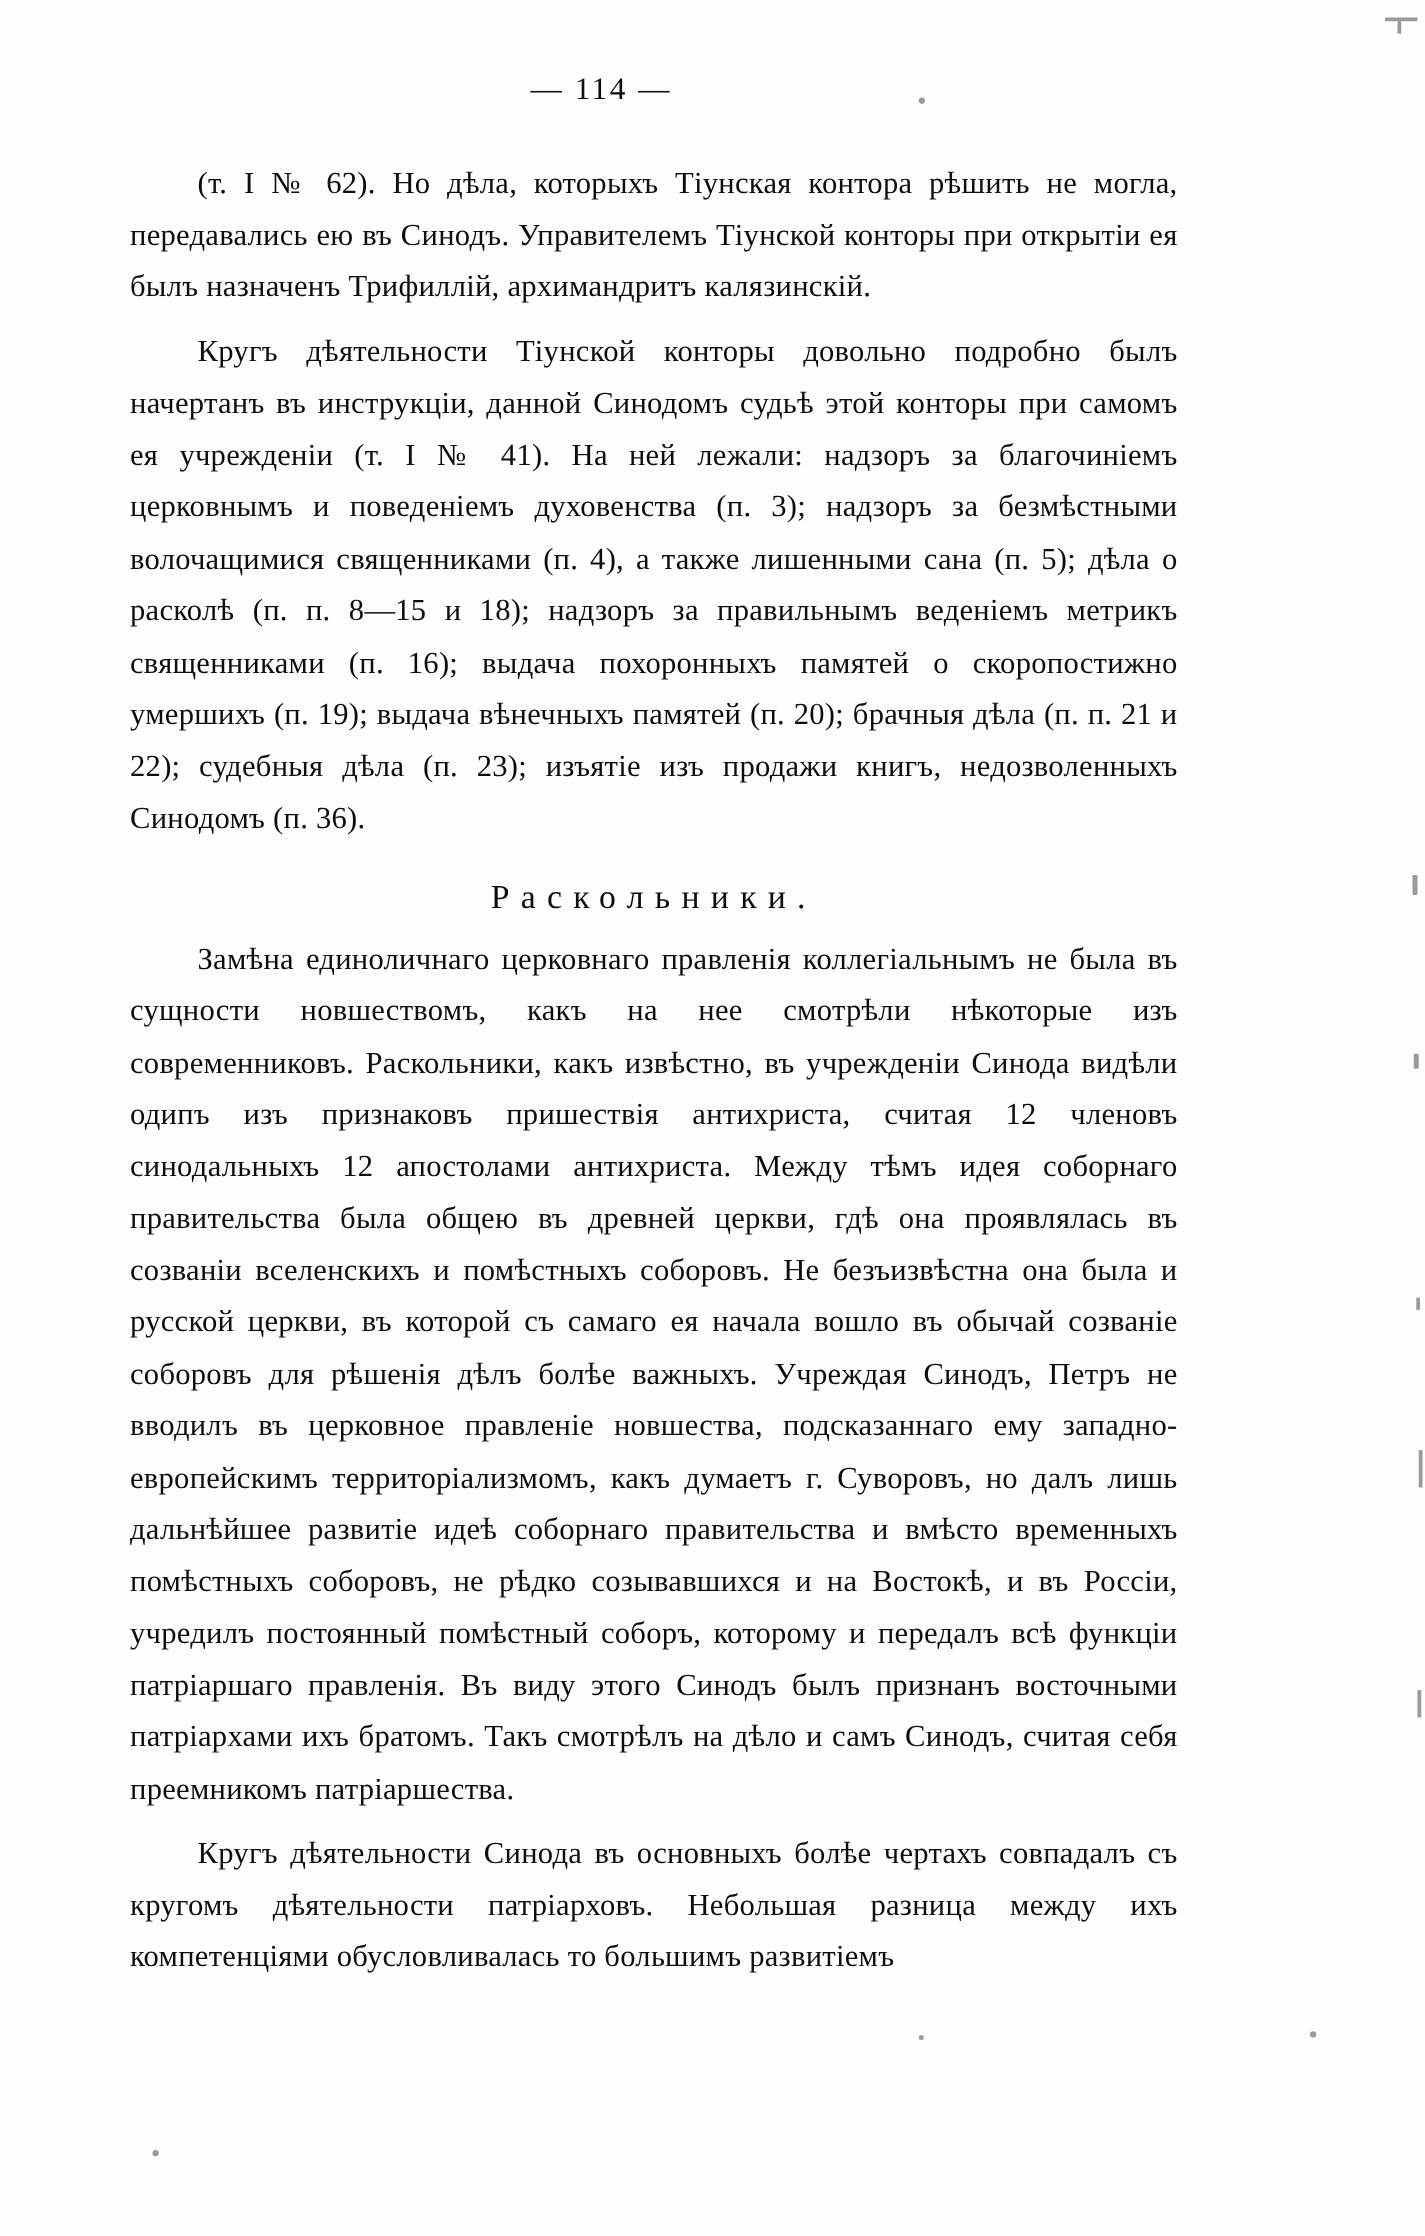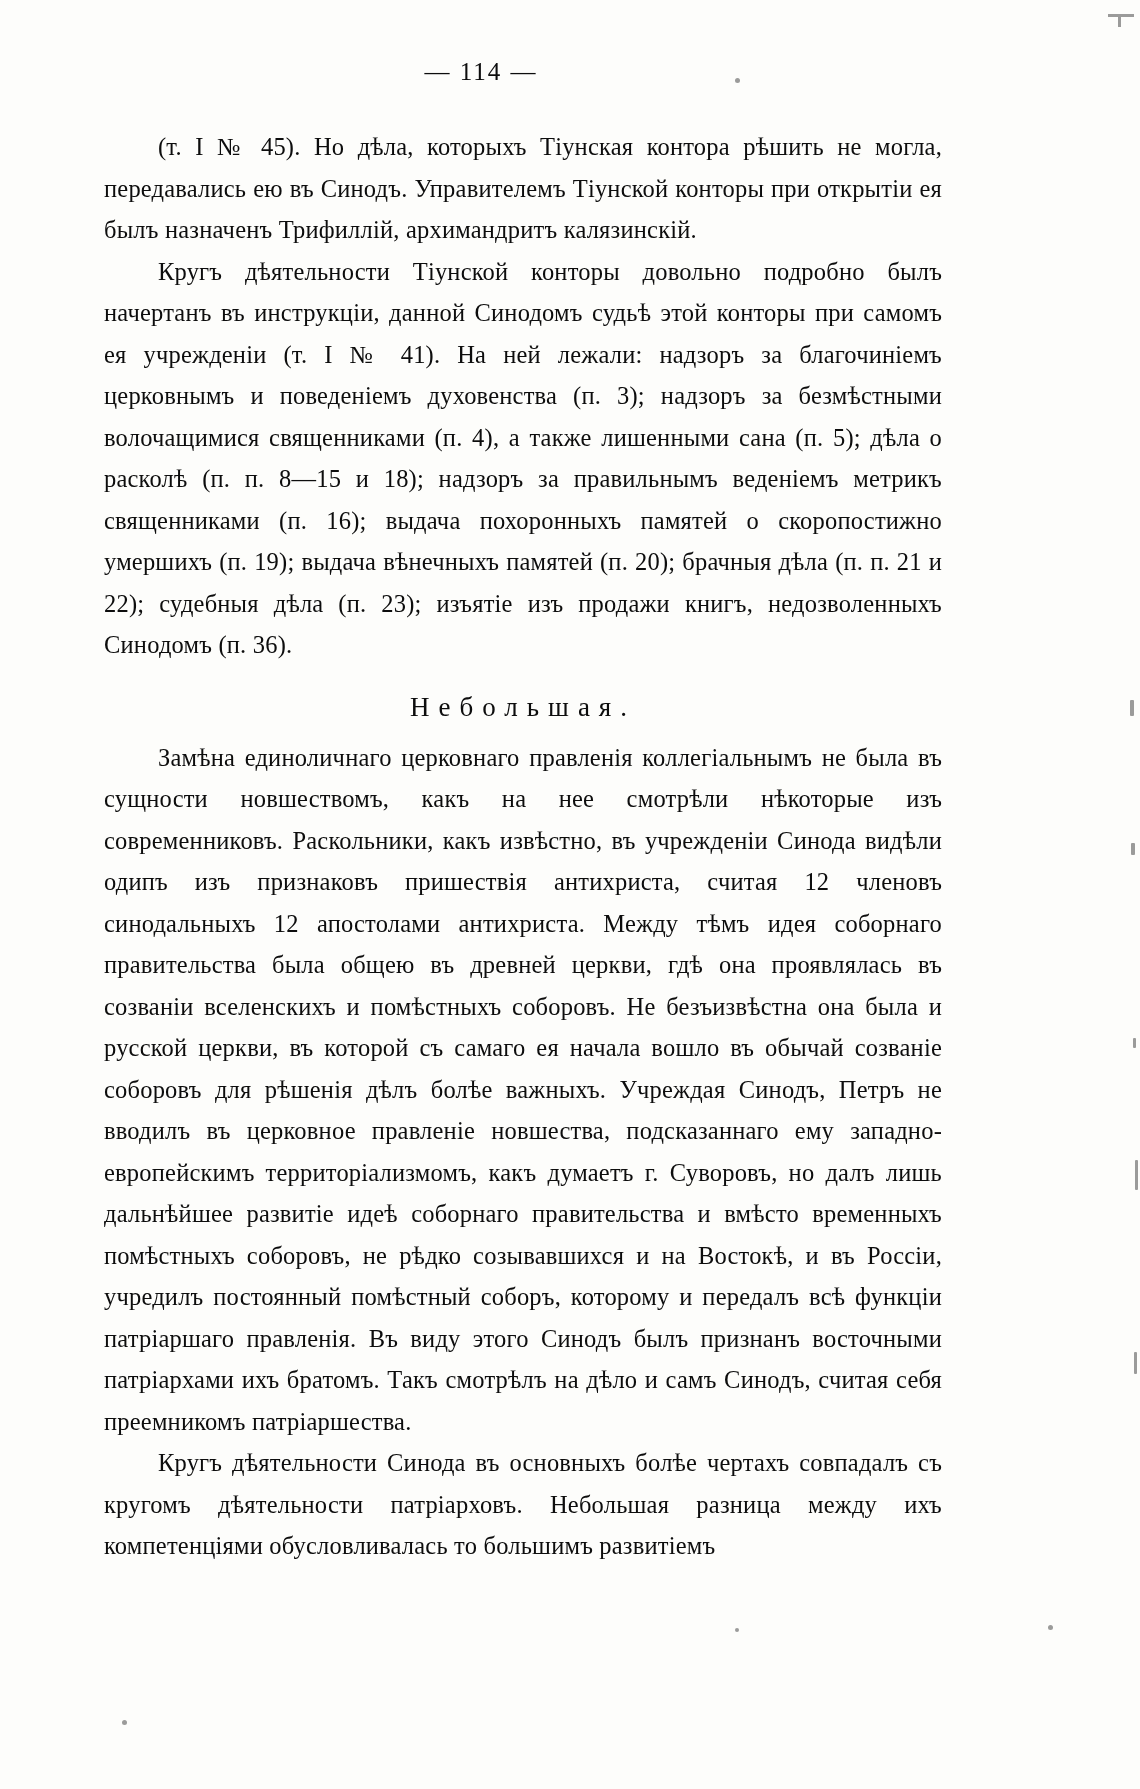--- a/index.html
+++ b/index.html
@@ -52,20 +52,21 @@
   }
   p.para {
     margin: 0 0 0 0;
     font-size: 24.5px;
     line-height: 41.5px;
     text-align: justify;
     text-justify: inter-word;
     letter-spacing: 0.2px;
   }
   p.para + p.para {
+    margin-top: 10px;
     font-family: Liberation Serif, serif;
   }
   .indent {
     text-indent: 54px;
   }
   .heading {
     margin: 26px 0 14px 0;
     text-align: center;
     font-size: 27px;
     letter-spacing: 9px;
@@ -87,24 +88,24 @@
   <div class="speck" style="left:1135px; top:1160px; width:3px; height:30px; border-radius:1px;"></div>
   <div class="speck" style="left:1134px; top:1352px; width:3px; height:22px; border-radius:1px;"></div>
   <div class="speck" style="left:1048px; top:1625px; width:5px; height:5px;"></div>
   <div class="speck" style="left:735px; top:1628px; width:4px; height:4px;"></div>
   <div class="speck" style="left:122px; top:1720px; width:5px; height:5px;"></div>
 
   <div class="page-number">—  114  —</div>
 
   <div class="content">
 
-    <p class="para indent">(т. I № 45). Но дѣла, которыхъ Тiунская контора рѣшить не могла, передавались ею въ Синодъ. Управителемъ Тiунской конторы при открытiи ея былъ назначенъ Трифиллiй, архимандритъ калязинскiй.</p>
+    <p class="para indent">(т. I № 62). Но дѣла, которыхъ Тiунская контора рѣшить не могла, передавались ею въ Синодъ. Управителемъ Тiунской конторы при открытiи ея былъ назначенъ Трифиллiй, архимандритъ калязинскiй.</p>
 
     <p class="para indent">Кругъ дѣятельности Тiунской конторы довольно подробно былъ начертанъ въ инструкцiи, данной Синодомъ судьѣ этой конторы при самомъ ея учрежденiи (т. I № 41). На ней лежали: надзоръ за благочинiемъ церковнымъ и поведенiемъ духовенства (п. 3); надзоръ за безмѣстными волочащимися священниками (п. 4), а также лишенными сана (п. 5); дѣла о расколѣ (п. п. 8—15 и 18); надзоръ за правильнымъ веденiемъ метрикъ священниками (п. 16); выдача похоронныхъ памятей о скоропостижно умершихъ (п. 19); выдача вѣнечныхъ памятей (п. 20); брачныя дѣла (п. п. 21 и 22); судебныя дѣла (п. 23); изъятiе изъ продажи книгъ, недозволенныхъ Синодомъ (п. 36).</p>
 
-    <h2 class="heading">Небольшая.</h2>
+    <h2 class="heading">Раскольники.</h2>
 
     <p class="para indent">Замѣна единоличнаго церковнаго правленiя коллегiальнымъ не была въ сущности новшествомъ, какъ на нее смотрѣли нѣкоторые изъ современниковъ. Раскольники, какъ извѣстно, въ учрежденiи Синода видѣли одипъ изъ признаковъ пришествiя антихриста, считая 12 членовъ синодальныхъ 12 апостолами антихриста. Между тѣмъ идея соборнаго правительства была общею въ древней церкви, гдѣ она проявлялась въ созванiи вселенскихъ и помѣстныхъ соборовъ. Не безъизвѣстна она была и русской церкви, въ которой съ самаго ея начала вошло въ обычай созванiе соборовъ для рѣшенiя дѣлъ болѣе важныхъ. Учреждая Синодъ, Петръ не вводилъ въ церковное правленiе новшества, подсказаннаго ему западно-европейскимъ территорiализмомъ, какъ думаетъ г. Суворовъ, но далъ лишь дальнѣйшее развитiе идеѣ соборнаго правительства и вмѣсто временныхъ помѣстныхъ соборовъ, не рѣдко созывавшихся и на Востокѣ, и въ Россiи, учредилъ постоянный помѣстный соборъ, которому и передалъ всѣ функцiи патрiаршаго правленiя. Въ виду этого Синодъ былъ признанъ восточными патрiархами ихъ братомъ. Такъ смотрѣлъ на дѣло и самъ Синодъ, считая себя преемникомъ патрiаршества.</p>
 
     <p class="para indent">Кругъ дѣятельности Синода въ основныхъ болѣе чертахъ совпадалъ съ кругомъ дѣятельности патрiарховъ. Небольшая разница между ихъ компетенцiями обусловливалась то большимъ развитiемъ</p>
 
   </div>
 </div>
 
 </body></html>

